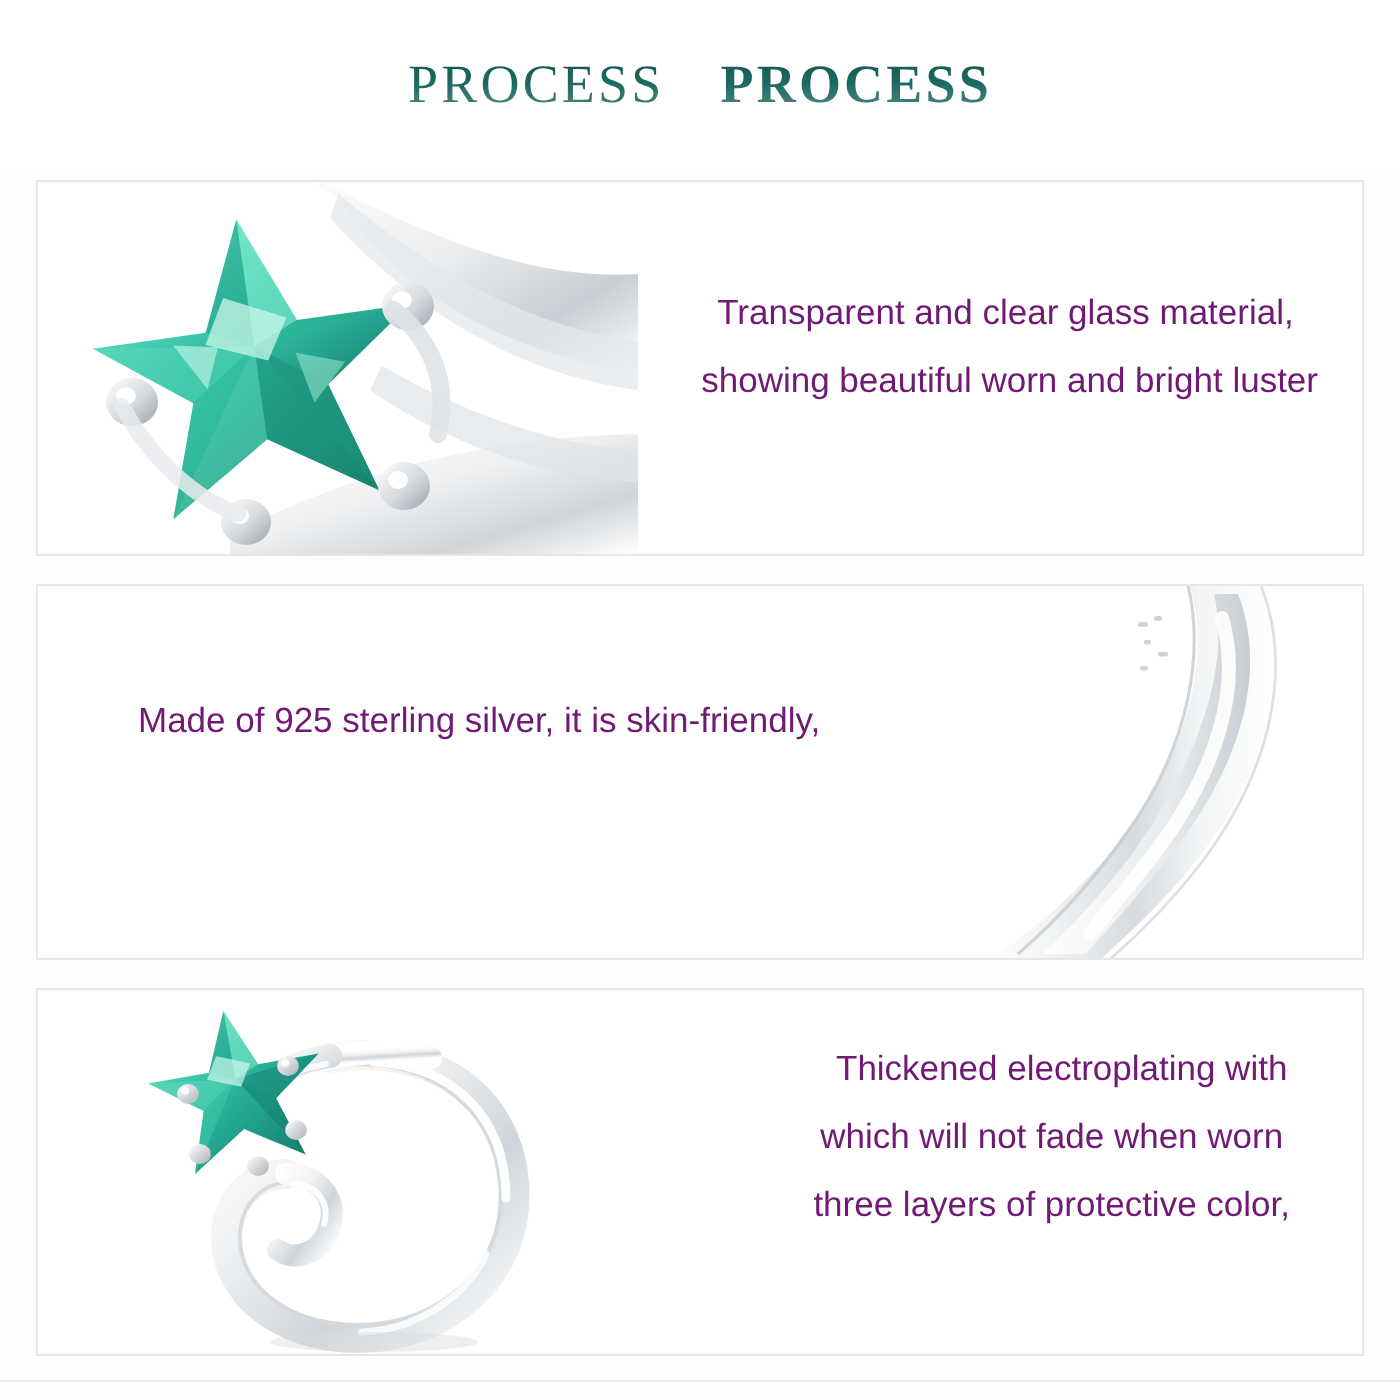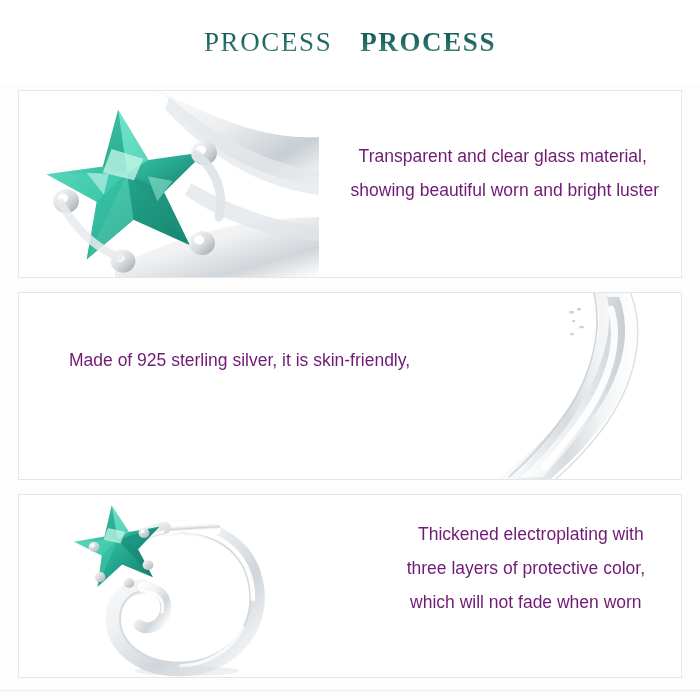--- a/index.html
+++ b/index.html
@@ -293,18 +293,18 @@
         <ellipse cx="45.6" cy="50.4" rx="2" ry="1.8" fill="#ffffff"></ellipse>
         <ellipse cx="95.6" cy="36.4" rx="2" ry="1.8" fill="#ffffff"></ellipse>
       </g>
 
       <ellipse cx="140" cy="176" rx="52" ry="5" fill="#d8dcdf" opacity="0.45"></ellipse>
     </svg>
   </div>
 
   <div class="panel-text" id="p3-text">
     <span class="ln ln1">Thickened electroplating with</span>
+    <span class="ln ln3">which will not fade when worn</span>
     <span class="ln ln2">three layers of protective color,</span>
-    <span class="ln ln3">which will not fade when worn</span>
   </div>
 </div>
 
 <div class="bottom-rule"></div>
 
 </body></html>

